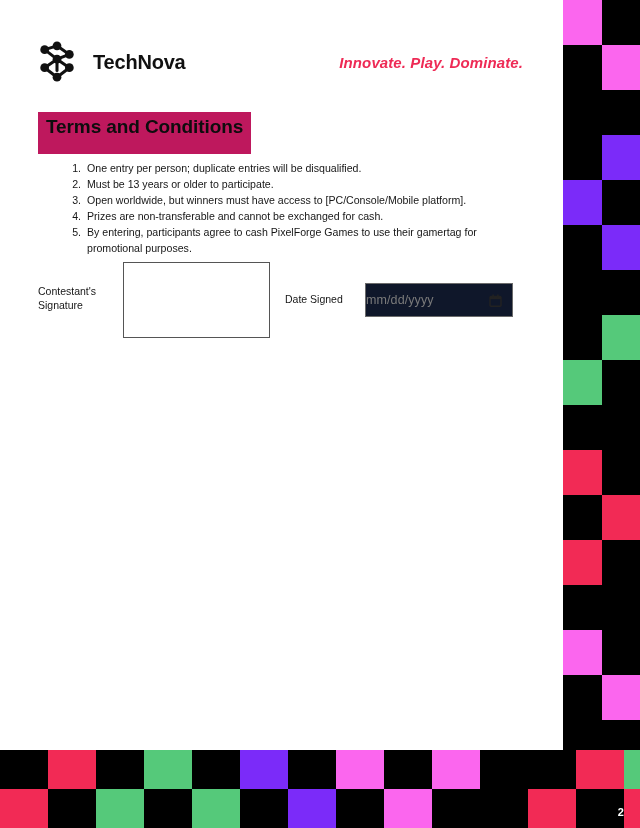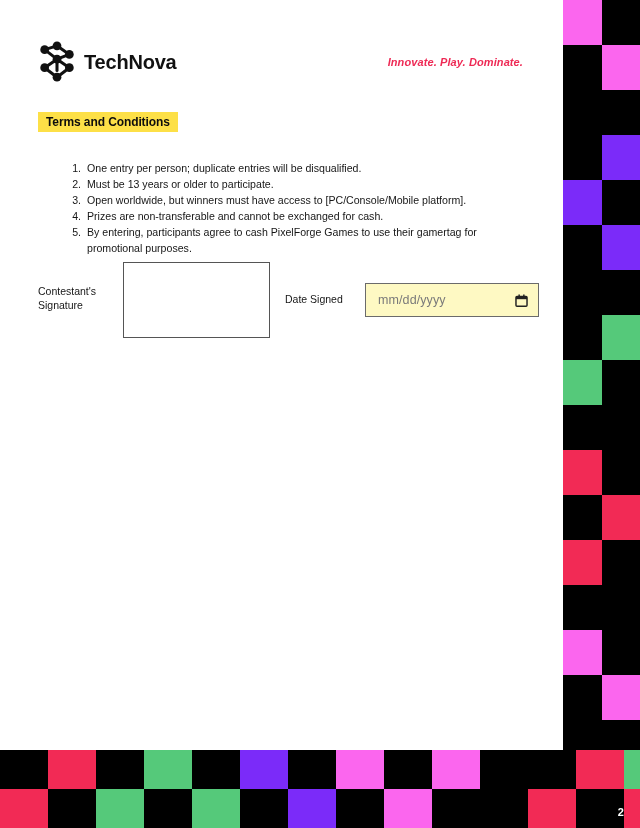--- a/index.html
+++ b/index.html
@@ -72,50 +72,50 @@
     top: 40px;
     width: 485px;
     height: 44px;
     display: flex;
     align-items: center;
     justify-content: space-between;
   }
   #brand {
     display: flex;
     align-items: center;
-    gap: 8px;
+    gap: 17px;
   }
   #brand-logo { display: block; width: 38px; height: 42px; }
   #brand-name {
     font-size: 20px;
     font-weight: 700;
     letter-spacing: -0.2px;
     color: #111111;
     font-family: "Liberation Sans", sans-serif;
   }
   #tagline {
-    font-size: 11px;
+    font-size: 15px;
     font-style: italic;
     font-weight: 700;
     color: #ee2a55;
     letter-spacing: .1px;
     white-space: nowrap;
   }
 
   
   #section-title {
     position: absolute;
     left: 38px;
     top: 112px;
-    background: #fde047;
+    background: #be185d;
     color: #0d0d0d;
-    font-size: 12px;
+    font-size: 19px;
     font-weight: 700;
     letter-spacing: -0.1px;
-    padding: 4px 8px 2px 8px;
+    padding: 4px 8px 16px 8px;
     line-height: 1.15;
     display: inline-block;
   }
 
   
   #terms-list {
     position: absolute;
     left: 44px;
     top: 145px;
     width: 450px;
@@ -162,27 +162,27 @@
     left: 247px;
     top: 33px;
     font-size: 10.5px;
     color: #161616;
     white-space: nowrap;
   }
   #date-field {
     position: absolute;
     left: 327px;
     top: 23px;
-    width: 174px;
+    width: 148px;
     height: 34px;
     border: 1px solid #6b6b6b;
-    background: #fef9c3;
+    background: #0f172a;
     display: flex;
     align-items: center;
-    padding: 0 10px 0 12px;
+    padding: 0 10px 0 0;
     box-sizing: border-box;
     justify-content: space-between;
   }
   #date-placeholder {
     font-size: 12.5px;
     color: #7a7a7a;
     letter-spacing: .1px;
   }
   #calendar-icon { display: block; width: 13px; height: 13px; }
 </style>

